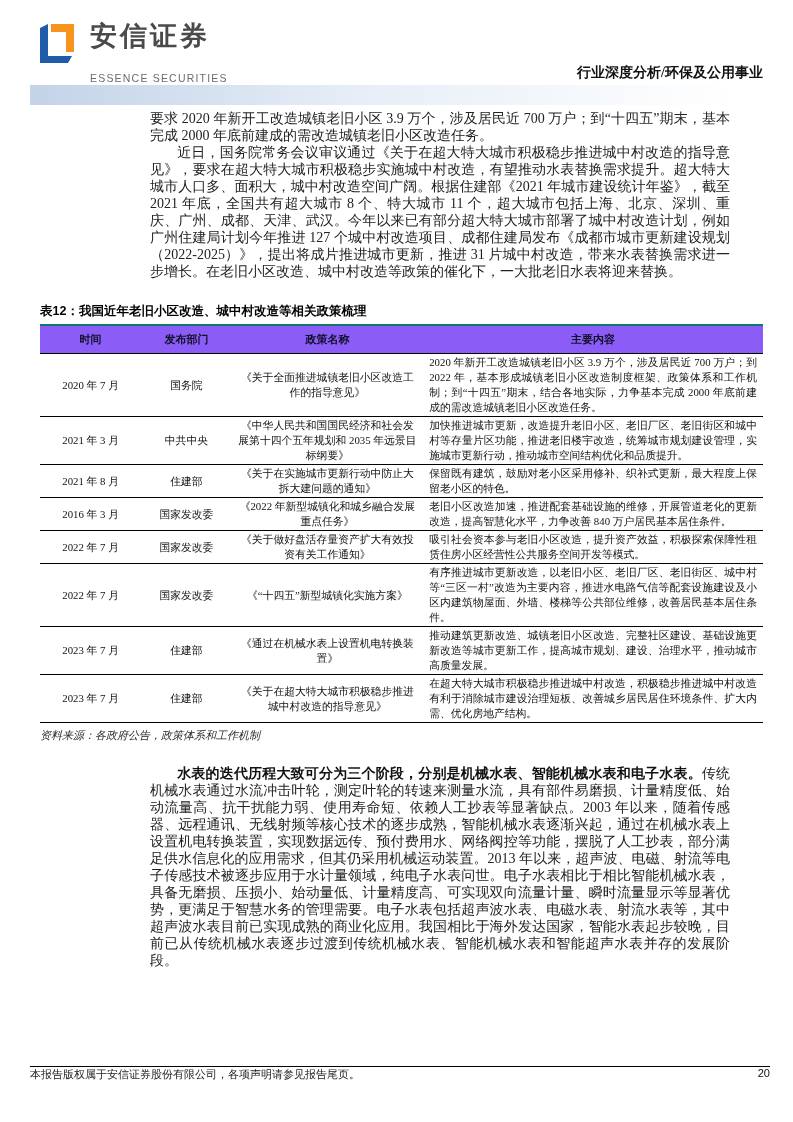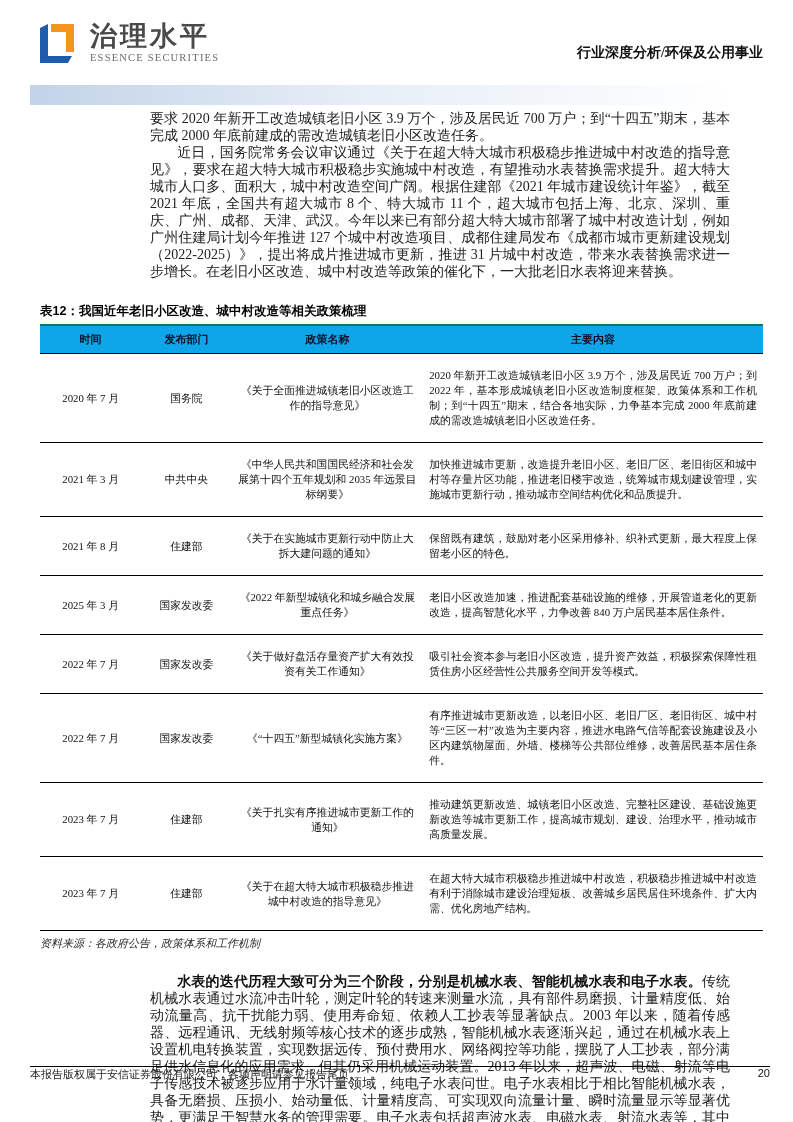--- a/index.html
+++ b/index.html
@@ -18,22 +18,22 @@
     display:flex; justify-content:space-between; align-items:flex-end;
   }
   .brand { display:flex; align-items:flex-start; gap:10px; }
   .brand svg { display:block; }
   .brand-text { display:flex; flex-direction:column; }
   .brand-cn {
     font-family:"Liberation Sans", sans-serif;
     font-size:27px; font-weight:bold; color:#4a4a4a; letter-spacing:3px; line-height:1.1;
   }
   .brand-en {
-    font-family:Liberation Serif, serif;
-    font-size:10.5px; color:#6b6b6b; letter-spacing:1.2px;
+    font-family:Liberation Sans, sans-serif;
+    font-size:10.5px; color:#6b6b6b; letter-spacing:1.2px;margin-top:20px;
   }
   .report-type {
     font-size:14px; font-weight:bold; color:#111111;
     padding-bottom:2px;
   }
   
   .grad-bar {
     position:absolute; top:85px; left:30px; width:740px; height:20px;
     background:linear-gradient(to right, #c3d3e8 0%, #e7eef7 45%, #ffffff 95%);
   }
@@ -53,26 +53,26 @@
     font-family:"Liberation Sans", sans-serif;
     font-size:12.5px; font-weight:bold; color:#000000;
     padding-bottom:4px;
     border-bottom:2px solid #0f766e;
   }
   table.policy {
     width:100%; border-collapse:collapse; table-layout:fixed;
     font-size:10.8px; line-height:15px; color:#111111;
   }
   table.policy th {
-    background:#0ea5e9; font-weight:bold; color:#10102a;
+    background:#8b5cf6; font-weight:bold; color:#10102a;
     padding:6px 16px; text-align:center;
     font-size:11px;
   }
   table.policy td {
-    padding:14px 6px; vertical-align:middle;
+    padding:1px 6px; vertical-align:middle;
     border-top:1px solid #000000;
   }
   table.policy tr:last-child td { border-bottom:1.5px solid #000000; }
   td.c-date, td.c-dept { text-align:center;margin-top:48px; }
   td.c-policy { text-align:center; }
   td.c-content { text-align:justify; }
   .col-date { width:14%; } .col-dept { width:12.5%; }
   .col-policy { width:26.5%; } .col-content { width:47%; }
   .table-source {
     margin-top:5px; font-size:11px; font-style:italic; color:#2a2a2a;
@@ -93,21 +93,21 @@
 
   <div class="header">
     <div class="brand">
       <span>
         <svg width="42" height="42" viewBox="0 0 42 42">
           <polygon points="2,6 10,2 10,34 34,34 30,41 2,41" fill="#1f5ca9"></polygon>
           <polygon points="13,2 36,2 36,30 28,30 28,10 13,10" fill="#f7941e"></polygon>
         </svg>
       </span>
       <span class="brand-text">
-        <span class="brand-cn">治理水平</span>
+        <span class="brand-cn">安信证券</span>
         <span class="brand-en">ESSENCE SECURITIES</span>
       </span>
     </div>
     <div class="report-type">行业深度分析/环保及公用事业</div>
   </div>
 
   <div class="grad-bar"></div>
 
   <div class="content">
 
@@ -144,41 +144,41 @@
             <td class="c-policy">《中华人民共和国国民经济和社会发展第十四个五年规划和 2035 年远景目标纲要》</td>
             <td class="c-content">加快推进城市更新，改造提升老旧小区、老旧厂区、老旧街区和城中村等存量片区功能，推进老旧楼宇改造，统筹城市规划建设管理，实施城市更新行动，推动城市空间结构优化和品质提升。</td>
           </tr>
           <tr>
             <td class="c-date">2021 年 8 月</td>
             <td class="c-dept">住建部</td>
             <td class="c-policy">《关于在实施城市更新行动中防止大拆大建问题的通知》</td>
             <td class="c-content">保留既有建筑，鼓励对老小区采用修补、织补式更新，最大程度上保留老小区的特色。</td>
           </tr>
           <tr>
-            <td class="c-date">2025 年 3 月</td>
+            <td class="c-date">2016 年 3 月</td>
             <td class="c-dept">国家发改委</td>
             <td class="c-policy">《2022 年新型城镇化和城乡融合发展重点任务》</td>
             <td class="c-content">老旧小区改造加速，推进配套基础设施的维修，开展管道老化的更新改造，提高智慧化水平，力争改善 840 万户居民基本居住条件。</td>
           </tr>
           <tr>
             <td class="c-date">2022 年 7 月</td>
             <td class="c-dept">国家发改委</td>
             <td class="c-policy">《关于做好盘活存量资产扩大有效投资有关工作通知》</td>
             <td class="c-content">吸引社会资本参与老旧小区改造，提升资产效益，积极探索保障性租赁住房小区经营性公共服务空间开发等模式。</td>
           </tr>
           <tr>
             <td class="c-date">2022 年 7 月</td>
             <td class="c-dept">国家发改委</td>
             <td class="c-policy">《“十四五”新型城镇化实施方案》</td>
             <td class="c-content">有序推进城市更新改造，以老旧小区、老旧厂区、老旧街区、城中村等“三区一村”改造为主要内容，推进水电路气信等配套设施建设及小区内建筑物屋面、外墙、楼梯等公共部位维修，改善居民基本居住条件。</td>
           </tr>
           <tr>
             <td class="c-date">2023 年 7 月</td>
             <td class="c-dept">住建部</td>
-            <td class="c-policy">《关于扎实有序推进城市更新工作的通知》</td>
+            <td class="c-policy">《通过在机械水表上设置机电转换装置》</td>
             <td class="c-content">推动建筑更新改造、城镇老旧小区改造、完整社区建设、基础设施更新改造等城市更新工作，提高城市规划、建设、治理水平，推动城市高质量发展。</td>
           </tr>
           <tr>
             <td class="c-date">2023 年 7 月</td>
             <td class="c-dept">住建部</td>
             <td class="c-policy">《关于在超大特大城市积极稳步推进城中村改造的指导意见》</td>
             <td class="c-content">在超大特大城市积极稳步推进城中村改造，积极稳步推进城中村改造有利于消除城市建设治理短板、改善城乡居民居住环境条件、扩大内需、优化房地产结构。</td>
           </tr>
         </tbody>
       </table>

